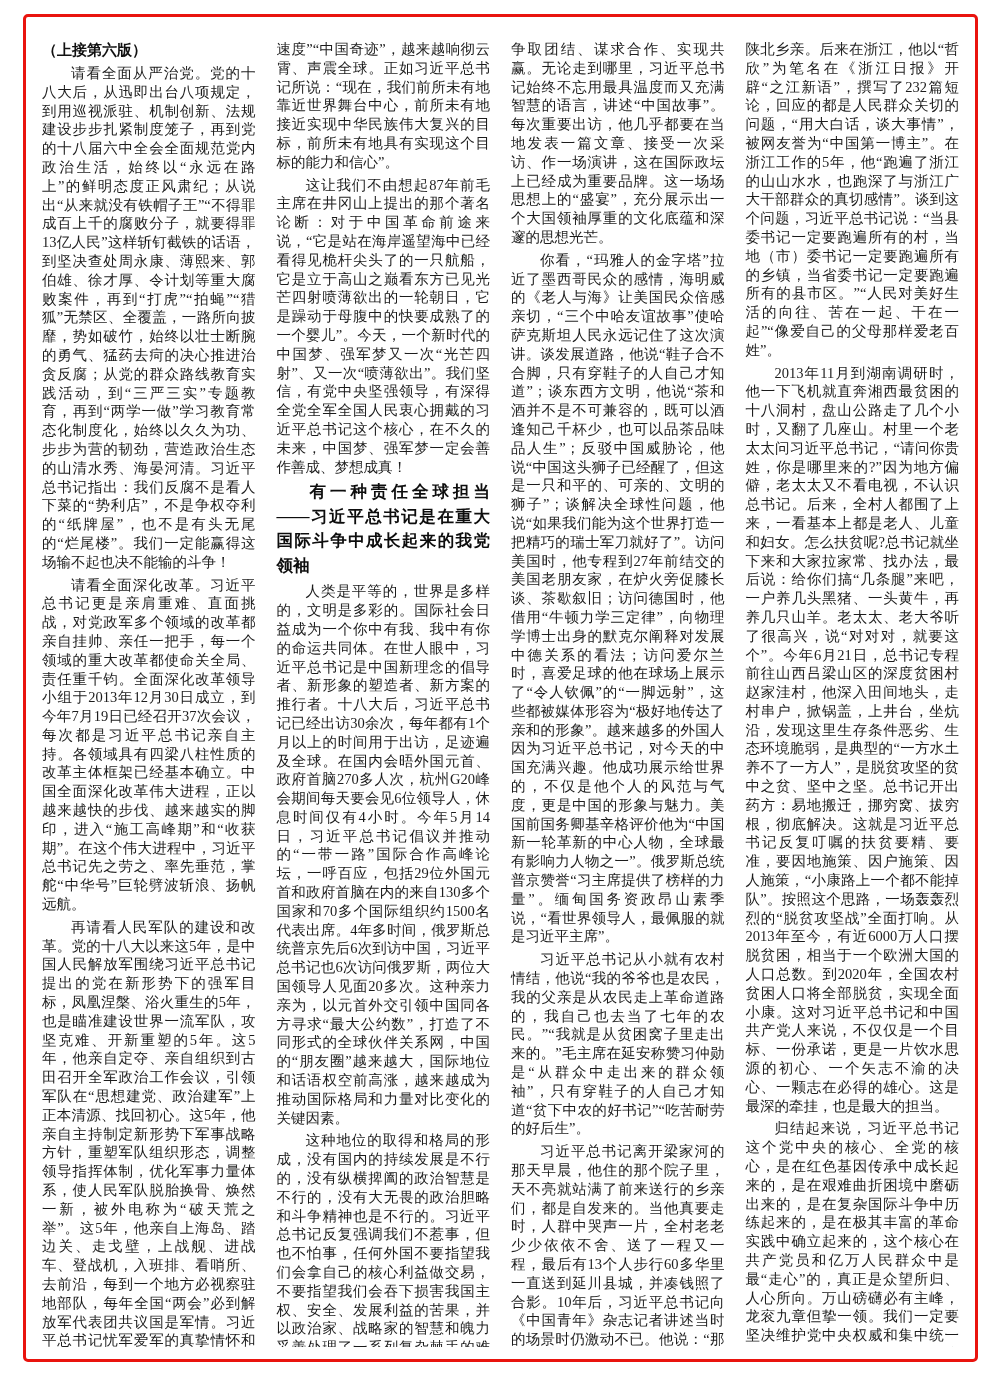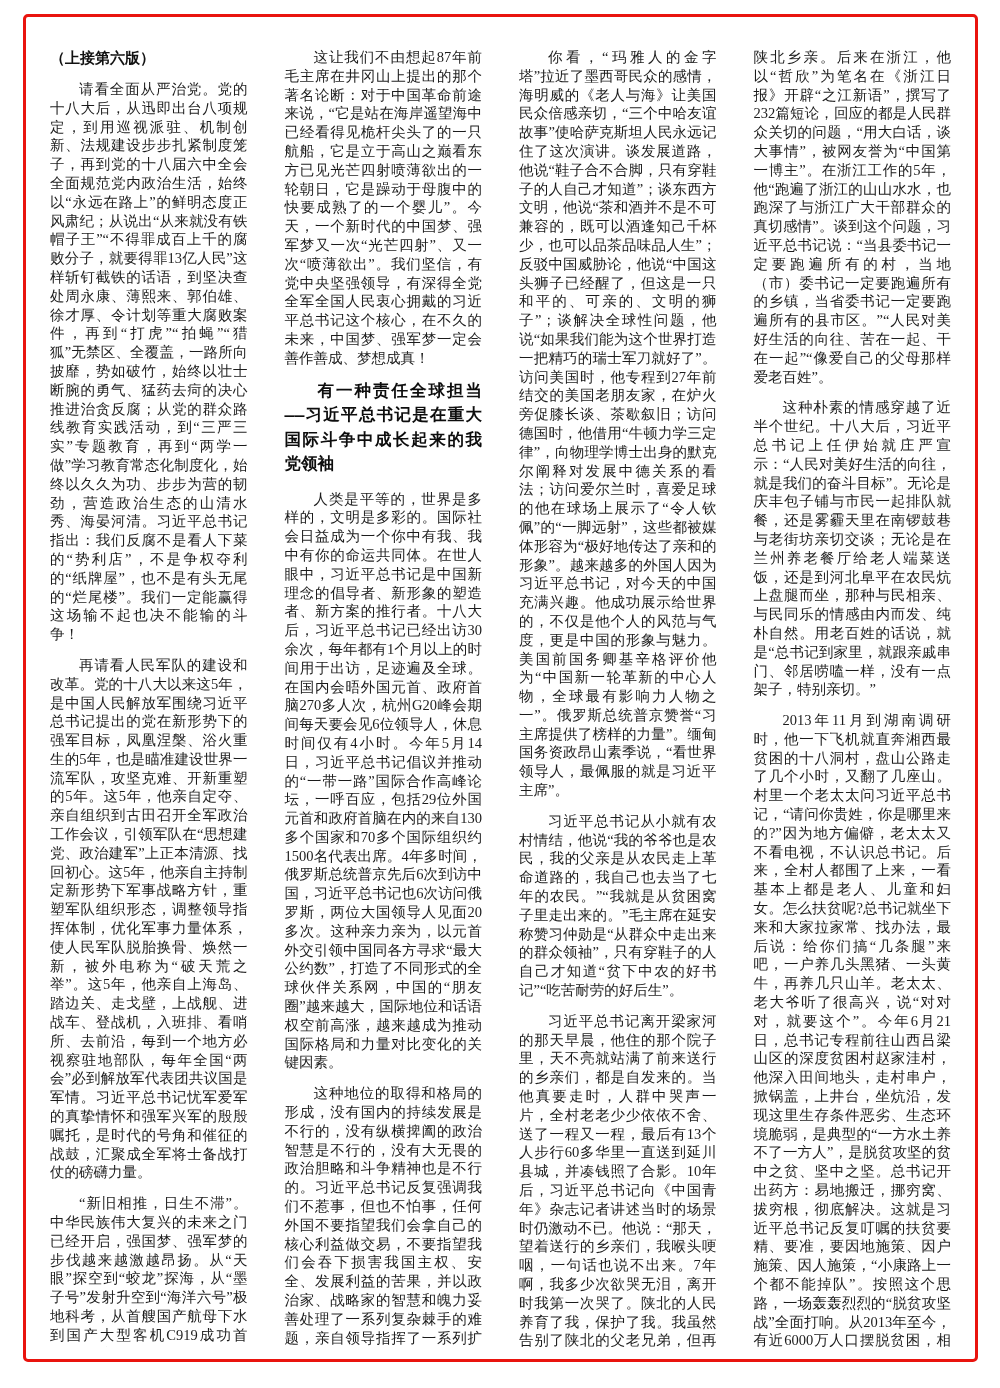--- a/index.html
+++ b/index.html
@@ -27,72 +27,74 @@
   .col {
     flex:1 1 0;
     min-width:0;
     overflow:hidden;
     font-family:"Liberation Serif","DejaVu Serif",serif;
     font-size:14.5px;
     line-height:18.8px;
     color:#1c1c1c;
     text-align:justify;
   }
-  .col p { margin:12px; }
+  .col p { margin:4px; }
   .para { text-indent:2em; }
   .cont { text-indent:0; }
   .note {
     font-family:"Liberation Sans","DejaVu Sans",sans-serif;
     font-weight:bold;
     font-size:15px;
     line-height:20px;
     text-indent:0;
     margin-bottom:5px;
     color:#111111;
   }
   .head {
-    font-family:Liberation Mono, monospace;
+    font-family:Liberation Serif, serif;
     font-weight:bold;
     font-size:16.5px;
     line-height:24.5px;
     text-indent:2em;
     margin:15px 0 17px 0;
     color:#0d0d0d;
   }
 </style>
 </head>
 <body>
 
 <div class="page">
   <div class="frame">
     <div class="cols">
 
       <div class="col">
         <p class="note">（上接第六版）</p>
         <p class="para">请看全面从严治党。党的十八大后，从迅即出台八项规定，到用巡视派驻、机制创新、法规建设步步扎紧制度笼子，再到党的十八届六中全会全面规范党内政治生活，始终以“永远在路上”的鲜明态度正风肃纪；从说出“从来就没有铁帽子王”“不得罪成百上千的腐败分子，就要得罪13亿人民”这样斩钉截铁的话语，到坚决查处周永康、薄熙来、郭伯雄、徐才厚、令计划等重大腐败案件，再到“打虎”“拍蝇”“猎狐”无禁区、全覆盖，一路所向披靡，势如破竹，始终以壮士断腕的勇气、猛药去疴的决心推进治贪反腐；从党的群众路线教育实践活动，到“三严三实”专题教育，再到“两学一做”学习教育常态化制度化，始终以久久为功、步步为营的韧劲，营造政治生态的山清水秀、海晏河清。习近平总书记指出：我们反腐不是看人下菜的“势利店”，不是争权夺利的“纸牌屋”，也不是有头无尾的“烂尾楼”。我们一定能赢得这场输不起也决不能输的斗争！</p>
+        <p class="para">请看全面深化改革。习近平总书记更是亲肩重难、直面挑战，对党政军多个领域的改革都亲自挂帅、亲任一把手，每一个领域的重大改革都使命关全局、责任重千钧。全面深化改革领导小组于2013年12月30日成立，到今年7月19日已经召开37次会议，每次都是习近平总书记亲自主持。各领域具有四梁八柱性质的改革主体框架已经基本确立。中国全面深化改革伟大进程，正以越来越快的步伐、越来越实的脚印，进入“施工高峰期”和“收获期”。在这个伟大进程中，习近平总书记先之劳之、率先垂范，掌舵“中华号”巨轮劈波斩浪、扬帆远航。</p>
         <p class="para">再请看人民军队的建设和改革。党的十八大以来这5年，是中国人民解放军围绕习近平总书记提出的党在新形势下的强军目标，凤凰涅槃、浴火重生的5年，也是瞄准建设世界一流军队，攻坚克难、开新重塑的5年。这5年，他亲自定夺、亲自组织到古田召开全军政治工作会议，引领军队在“思想建党、政治建军”上正本清源、找回初心。这5年，他亲自主持制定新形势下军事战略方针，重塑军队组织形态，调整领导指挥体制，优化军事力量体系，使人民军队脱胎换骨、焕然一新，被外电称为“破天荒之举”。这5年，他亲自上海岛、踏边关、走戈壁，上战舰、进战车、登战机，入班排、看哨所、去前沿，每到一个地方必视察驻地部队，每年全国“两会”必到解放军代表团共议国是军情。习近平总书记忧军爱军的真挚情怀和强军兴军的殷殷嘱托，是时代的号角和催征的战鼓，汇聚成全军将士备战打仗的磅礴力量。</p>
         <p class="para">“新旧相推，日生不滞”。中华民族伟大复兴的未来之门已经开启，强国梦、强军梦的步伐越来越激越昂扬。从“天眼”探空到“蛟龙”探海，从“墨子号”发射升空到“海洋六号”极地科考，从首艘国产航母下水到国产大型客机C919成功首飞，深空、深海、深地、深蓝，“国之重器”不断涌现，创新成果惊艳全球，中国人的信心和梦想不断被点燃。这5年，我们一路走来，大家有一个共同的感受：无论治党治国还是治军，我们做了很多过去认为做不到的事情，解决了许多曾经认为解决不了的问题，世界都在惊呼“风景这边独好”。“中国</p>
       </div>
 
       <div class="col">
+        <p class="cont">速度”“中国奇迹”，越来越响彻云霄、声震全球。正如习近平总书记所说：“现在，我们前所未有地靠近世界舞台中心，前所未有地接近实现中华民族伟大复兴的目标，前所未有地具有实现这个目标的能力和信心”。</p>
         <p class="para">这让我们不由想起87年前毛主席在井冈山上提出的那个著名论断：对于中国革命前途来说，“它是站在海岸遥望海中已经看得见桅杆尖头了的一只航船，它是立于高山之巅看东方已见光芒四射喷薄欲出的一轮朝日，它是躁动于母腹中的快要成熟了的一个婴儿”。今天，一个新时代的中国梦、强军梦又一次“光芒四射”、又一次“喷薄欲出”。我们坚信，有党中央坚强领导，有深得全党全军全国人民衷心拥戴的习近平总书记这个核心，在不久的未来，中国梦、强军梦一定会善作善成、梦想成真！</p>
         <p class="head">有一种责任全球担当——习近平总书记是在重大国际斗争中成长起来的我党领袖</p>
         <p class="para">人类是平等的，世界是多样的，文明是多彩的。国际社会日益成为一个你中有我、我中有你的命运共同体。在世人眼中，习近平总书记是中国新理念的倡导者、新形象的塑造者、新方案的推行者。十八大后，习近平总书记已经出访30余次，每年都有1个月以上的时间用于出访，足迹遍及全球。在国内会晤外国元首、政府首脑270多人次，杭州G20峰会期间每天要会见6位领导人，休息时间仅有4小时。今年5月14日，习近平总书记倡议并推动的“一带一路”国际合作高峰论坛，一呼百应，包括29位外国元首和政府首脑在内的来自130多个国家和70多个国际组织约1500名代表出席。4年多时间，俄罗斯总统普京先后6次到访中国，习近平总书记也6次访问俄罗斯，两位大国领导人见面20多次。这种亲力亲为，以元首外交引领中国同各方寻求“最大公约数”，打造了不同形式的全球伙伴关系网，中国的“朋友圈”越来越大，国际地位和话语权空前高涨，越来越成为推动国际格局和力量对比变化的关键因素。</p>
         <p class="para">这种地位的取得和格局的形成，没有国内的持续发展是不行的，没有纵横捭阖的政治智慧是不行的，没有大无畏的政治胆略和斗争精神也是不行的。习近平总书记反复强调我们不惹事，但也不怕事，任何外国不要指望我们会拿自己的核心利益做交易，不要指望我们会吞下损害我国主权、安全、发展利益的苦果，并以政治家、战略家的智慧和魄力妥善处理了一系列复杂棘手的难题，亲自领导指挥了一系列扩大战略优势、维护国家权益的伟大斗争。在钓鱼岛问题上，针锋相对，宣布划设东海防空识别区，实行常态化巡航，一举打破了日本多年来对钓鱼岛的所谓“实际控制”。在南海问题上，亲自决策造岛固礁，设立三沙市，从根本上改变了南海方向战略态势，为最终赢得南海维权斗争胜利打造了一个牢靠的战略基地，等于筑起了一座海上长城。针对美菲上演的“南海仲裁”闹剧，立场鲜明，综合施策，斗争有理有据、有利有节，使这个裁决成为废纸一张、“国际笑谈”。这一系列伟大创举和英明决策，展示出习近平总书记非凡的战略眼光和伟大的斗争精神。</p>
 
       </div>
 
       <div class="col">
+        <p class="cont">争取团结、谋求合作、实现共赢。无论走到哪里，习近平总书记始终不忘用最具温度而又充满智慧的语言，讲述“中国故事”。每次重要出访，他几乎都要在当地发表一篇文章、接受一次采访、作一场演讲，这在国际政坛上已经成为重要品牌。这一场场思想上的“盛宴”，充分展示出一个大国领袖厚重的文化底蕴和深邃的思想光芒。</p>
         <p class="para">你看，“玛雅人的金字塔”拉近了墨西哥民众的感情，海明威的《老人与海》让美国民众倍感亲切，“三个中哈友谊故事”使哈萨克斯坦人民永远记住了这次演讲。谈发展道路，他说“鞋子合不合脚，只有穿鞋子的人自己才知道”；谈东西方文明，他说“茶和酒并不是不可兼容的，既可以酒逢知己千杯少，也可以品茶品味品人生”；反驳中国威胁论，他说“中国这头狮子已经醒了，但这是一只和平的、可亲的、文明的狮子”；谈解决全球性问题，他说“如果我们能为这个世界打造一把精巧的瑞士军刀就好了”。访问美国时，他专程到27年前结交的美国老朋友家，在炉火旁促膝长谈、茶歇叙旧；访问德国时，他借用“牛顿力学三定律”，向物理学博士出身的默克尔阐释对发展中德关系的看法；访问爱尔兰时，喜爱足球的他在球场上展示了“令人钦佩”的“一脚远射”，这些都被媒体形容为“极好地传达了亲和的形象”。越来越多的外国人因为习近平总书记，对今天的中国充满兴趣。他成功展示给世界的，不仅是他个人的风范与气度，更是中国的形象与魅力。美国前国务卿基辛格评价他为“中国新一轮革新的中心人物，全球最有影响力人物之一”。俄罗斯总统普京赞誉“习主席提供了榜样的力量”。缅甸国务资政昂山素季说，“看世界领导人，最佩服的就是习近平主席”。</p>
         <p class="para">习近平总书记从小就有农村情结，他说“我的爷爷也是农民，我的父亲是从农民走上革命道路的，我自己也去当了七年的农民。”“我就是从贫困窝子里走出来的。”毛主席在延安称赞习仲勋是“从群众中走出来的群众领袖”，只有穿鞋子的人自己才知道“贫下中农的好书记”“吃苦耐劳的好后生”。</p>
         <p class="para">习近平总书记离开梁家河的那天早晨，他住的那个院子里，天不亮就站满了前来送行的乡亲们，都是自发来的。当他真要走时，人群中哭声一片，全村老老少少依依不舍、送了一程又一程，最后有13个人步行60多华里一直送到延川县城，并凑钱照了合影。10年后，习近平总书记向《中国青年》杂志记者讲述当时的场景时仍激动不已。他说：“那天，望着送行的乡亲们，我喉头哽咽，一句话也说不出来。7年啊，我多少次欲哭无泪，离开时我第一次哭了。陕北的人民养育了我，保护了我。我虽然告别了陕北的父老兄弟，但再也离不开人民。”2015年2月春节前夕，已是党的总书记的他首次重回梁家河，见到当年一起生活、战斗过的乡亲们，又一次动情地说：“当年，我人走了，但我把心留在了这里。”可以说，习近平总书记最初对“人民”二字的体悟，就来自梁家河，来自那些让他始终魂牵梦萦的</p>
       </div>
 
       <div class="col">
         <p class="cont">陕北乡亲。后来在浙江，他以“哲欣”为笔名在《浙江日报》开辟“之江新语”，撰写了232篇短论，回应的都是人民群众关切的问题，“用大白话，谈大事情”，被网友誉为“中国第一博主”。在浙江工作的5年，他“跑遍了浙江的山山水水，也跑深了与浙江广大干部群众的真切感情”。谈到这个问题，习近平总书记说：“当县委书记一定要跑遍所有的村，当地（市）委书记一定要跑遍所有的乡镇，当省委书记一定要跑遍所有的县市区。”“人民对美好生活的向往、苦在一起、干在一起”“像爱自己的父母那样爱老百姓”。</p>
-        <p class="para">这种朴素的情感穿越了近半个世纪。十八大后，习近平总书记上任伊始就庄严宣示：“人民对美好生活的向往，就是我们的奋斗目标”。无论是庆丰包子铺与市民一起排队就餐，还是雾霾天里在南锣鼓巷与老街坊亲切交谈；无论是在兰州养老餐厅给老人端菜送饭，还是到河北阜平在农民炕上盘腿而坐，那种与民相亲、与民同乐的情感由内而发、纯朴自然。用老百姓的话说，就是“总书记到家里，就跟亲戚串门、邻居唠嗑一样，没有一点架子，特别亲切。”</p>
         <p class="para">2013年11月到湖南调研时，他一下飞机就直奔湘西最贫困的十八洞村，盘山公路走了几个小时，又翻了几座山。村里一个老太太问习近平总书记，“请问你贵姓，你是哪里来的?”因为地方偏僻，老太太又不看电视，不认识总书记。后来，全村人都围了上来，一看基本上都是老人、儿童和妇女。怎么扶贫呢?总书记就坐下来和大家拉家常、找办法，最后说：给你们搞“几条腿”来吧，一户养几头黑猪、一头黄牛，再养几只山羊。老太太、老大爷听了很高兴，说“对对对，就要这个”。今年6月21日，总书记专程前往山西吕梁山区的深度贫困村赵家洼村，他深入田间地头，走村串户，掀锅盖，上井台，坐炕沿，发现这里生存条件恶劣、生态环境脆弱，是典型的“一方水土养不了一方人”，是脱贫攻坚的贫中之贫、坚中之坚。总书记开出药方：易地搬迁，挪穷窝、拔穷根，彻底解决。这就是习近平总书记反复叮嘱的扶贫要精、要准，要因地施策、因户施策、因人施策，“小康路上一个都不能掉队”。按照这个思路，一场轰轰烈烈的“脱贫攻坚战”全面打响。从2013年至今，有近6000万人口摆脱贫困，相当于一个欧洲大国的人口总数。到2020年，全国农村贫困人口将全部脱贫，实现全面小康。这对习近平总书记和中国共产党人来说，不仅仅是一个目标、一份承诺，更是一片饮水思源的初心、一个矢志不渝的决心、一颗志在必得的雄心。这是最深的牵挂，也是最大的担当。</p>
         <p class="para">归结起来说，习近平总书记这个党中央的核心、全党的核心，是在红色基因传承中成长起来的，是在艰难曲折困境中磨砺出来的，是在复杂国际斗争中历练起来的，是在极其丰富的革命实践中确立起来的，这个核心在共产党员和亿万人民群众中是最“走心”的，真正是众望所归、人心所向。万山磅礴必有主峰，龙衮九章但挚一领。我们一定要坚决维护党中央权威和集中统一领导，坚决维护习近平总书记这个核心，以更加昂扬的斗志、更加扎实的举措更好履行自己的职责，以优异成绩迎接党的十九大胜利召开。</p>
       </div>
 
     </div>
   </div>
 </div>
 
 </body></html>

